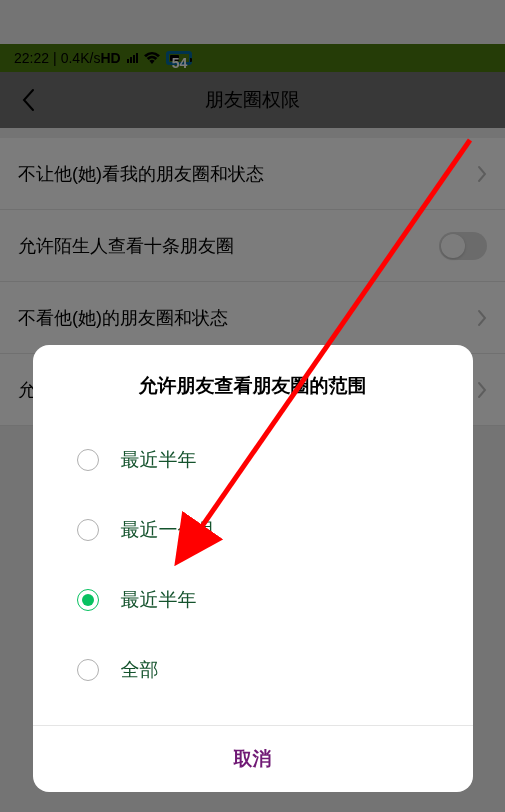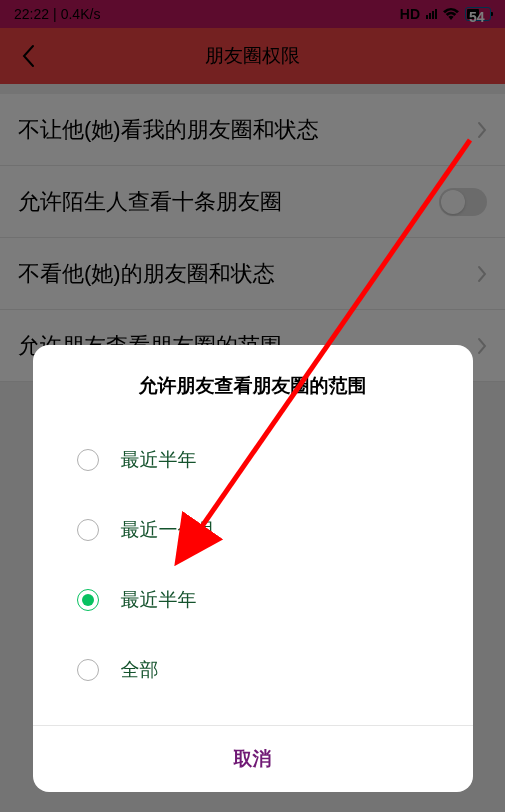--- a/index.html
+++ b/index.html
@@ -21,25 +21,25 @@
       left: 0;
       right: 0;
       bottom: 0;
       filter: brightness(0.75);
       background: #ededed;
     }
     .status-bar {
       height: 28px;
       display: flex;
       align-items: center;
-      justify-content: space-between;
       padding: 0 14px;
       font-size: 14px;
       color: #000;
-      background: #be185d;
+      background: #4d7c0f;
+      margin-top: 44px;
     }
     .status-left {
       display: flex;
       align-items: center;
       gap: 4px;
       font-weight: 500;
     }
     .status-right {
       display: flex;
       align-items: center;
@@ -49,21 +49,21 @@
     .signal-icon { display: flex; align-items: flex-end; gap: 1px; }
     .signal-icon i { width: 2px; background: #000; display: inline-block; }
     .signal-icon i:nth-child(1){height:4px;}
     .signal-icon i:nth-child(2){height:6px;}
     .signal-icon i:nth-child(3){height:8px;}
     .signal-icon i:nth-child(4){height:10px;}
     .wifi-icon { width: 16px; height: 12px; }
     .battery-box {
       width: 26px;
       height: 14px;
-      border: 1px solid #0369a1;
+      border: 3px solid #0369a1;
       border-radius: 3px;
       position: relative;
       display: flex;
       align-items: center;
       padding: 1px;
     }
     .battery-fill {
       height: 100%;
       width: 54%;
       background: #000;
@@ -85,21 +85,21 @@
       left: 3px;
       top: 1px;
       font-weight: 600;
     }
     .nav-header {
       height: 56px;
       display: flex;
       align-items: center;
       justify-content: center;
       position: relative;
-      background: #ef4444;
+      background: #737373;
     }
     .back-btn {
       position: absolute;
       left: 8px;
       top: 50%;
       transform: translateY(-50%);
       width: 40px;
       height: 40px;
       display: flex;
       align-items: center;
@@ -117,21 +117,21 @@
     .settings-item {
       height: 72px;
       display: flex;
       align-items: center;
       justify-content: space-between;
       padding: 0 18px;
       border-bottom: 0.5px solid #e5e5e5;
       background: #fff;
     }
     .settings-item-label {
-      font-size: 22px;
+      font-size: 18px;
       color: #000;
     }
     .chevron-right {
       color: #c0c0c0;
     }
     .toggle {
       width: 48px;
       height: 28px;
       background: #dcdcdc;
       border-radius: 14px;

